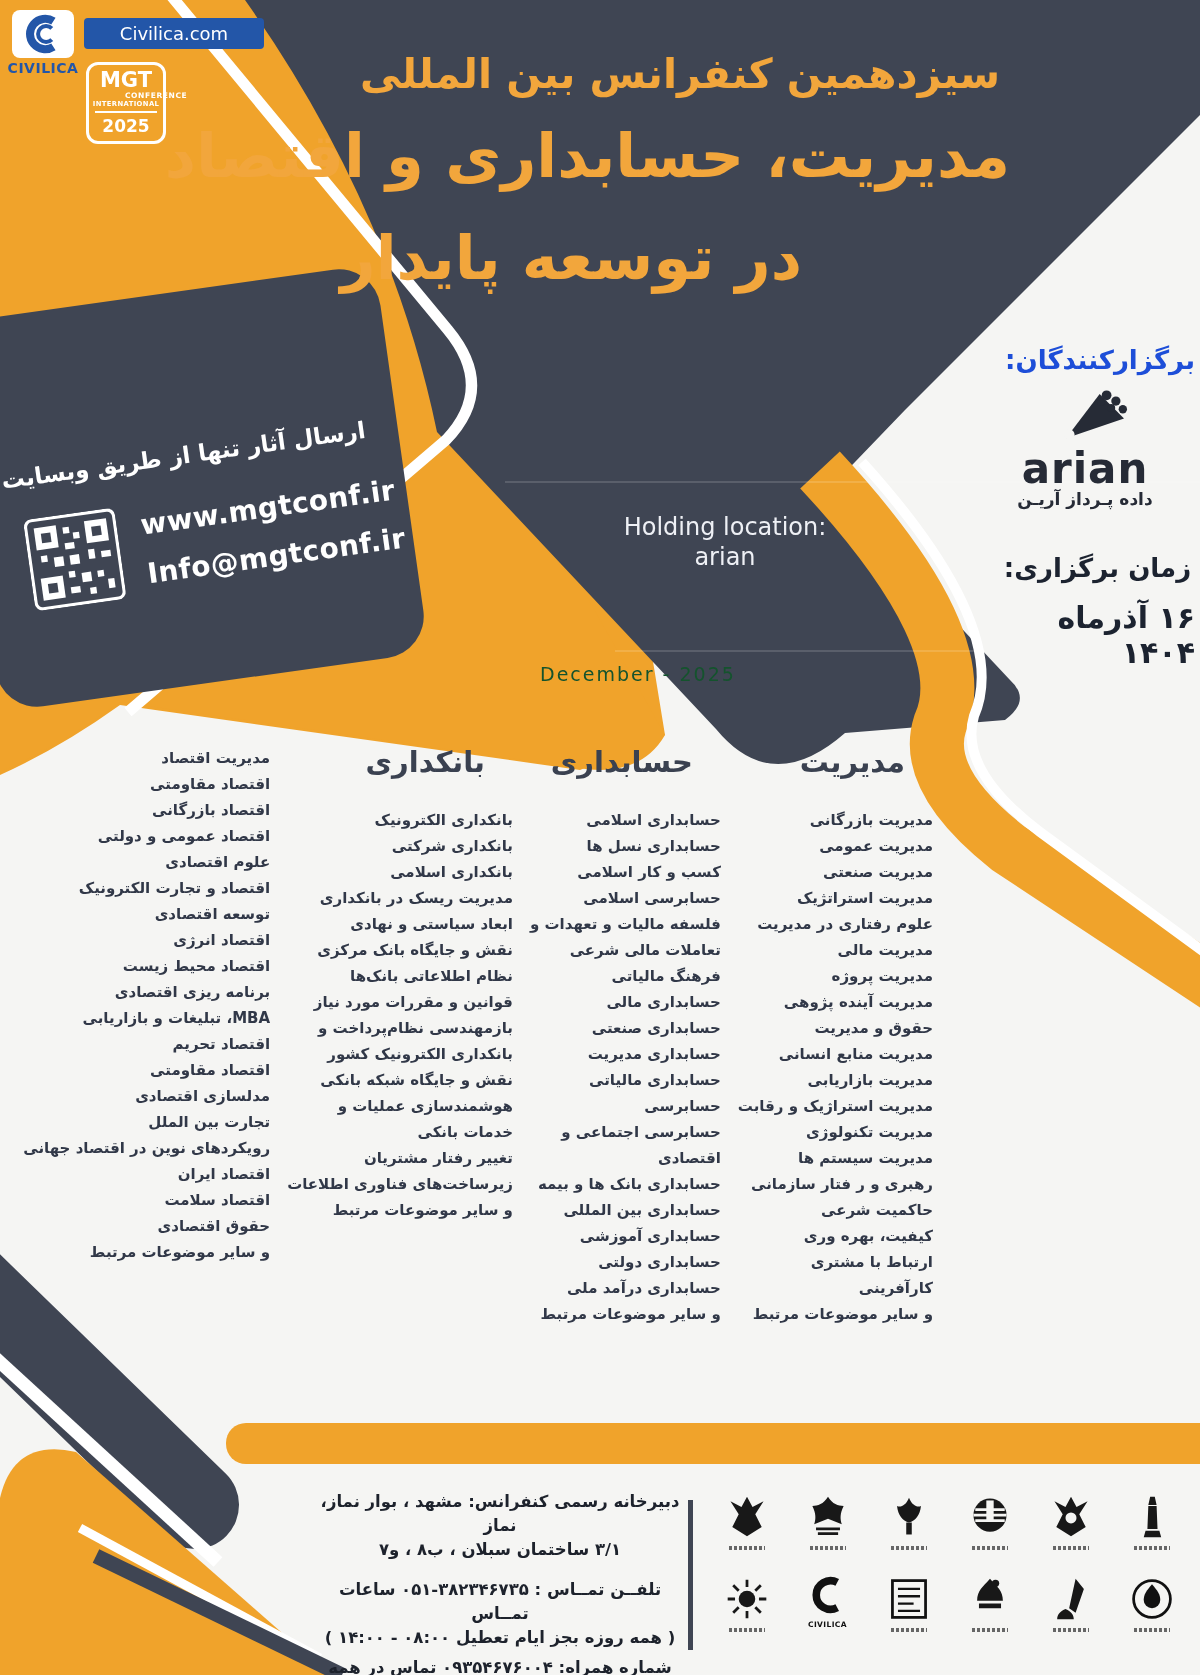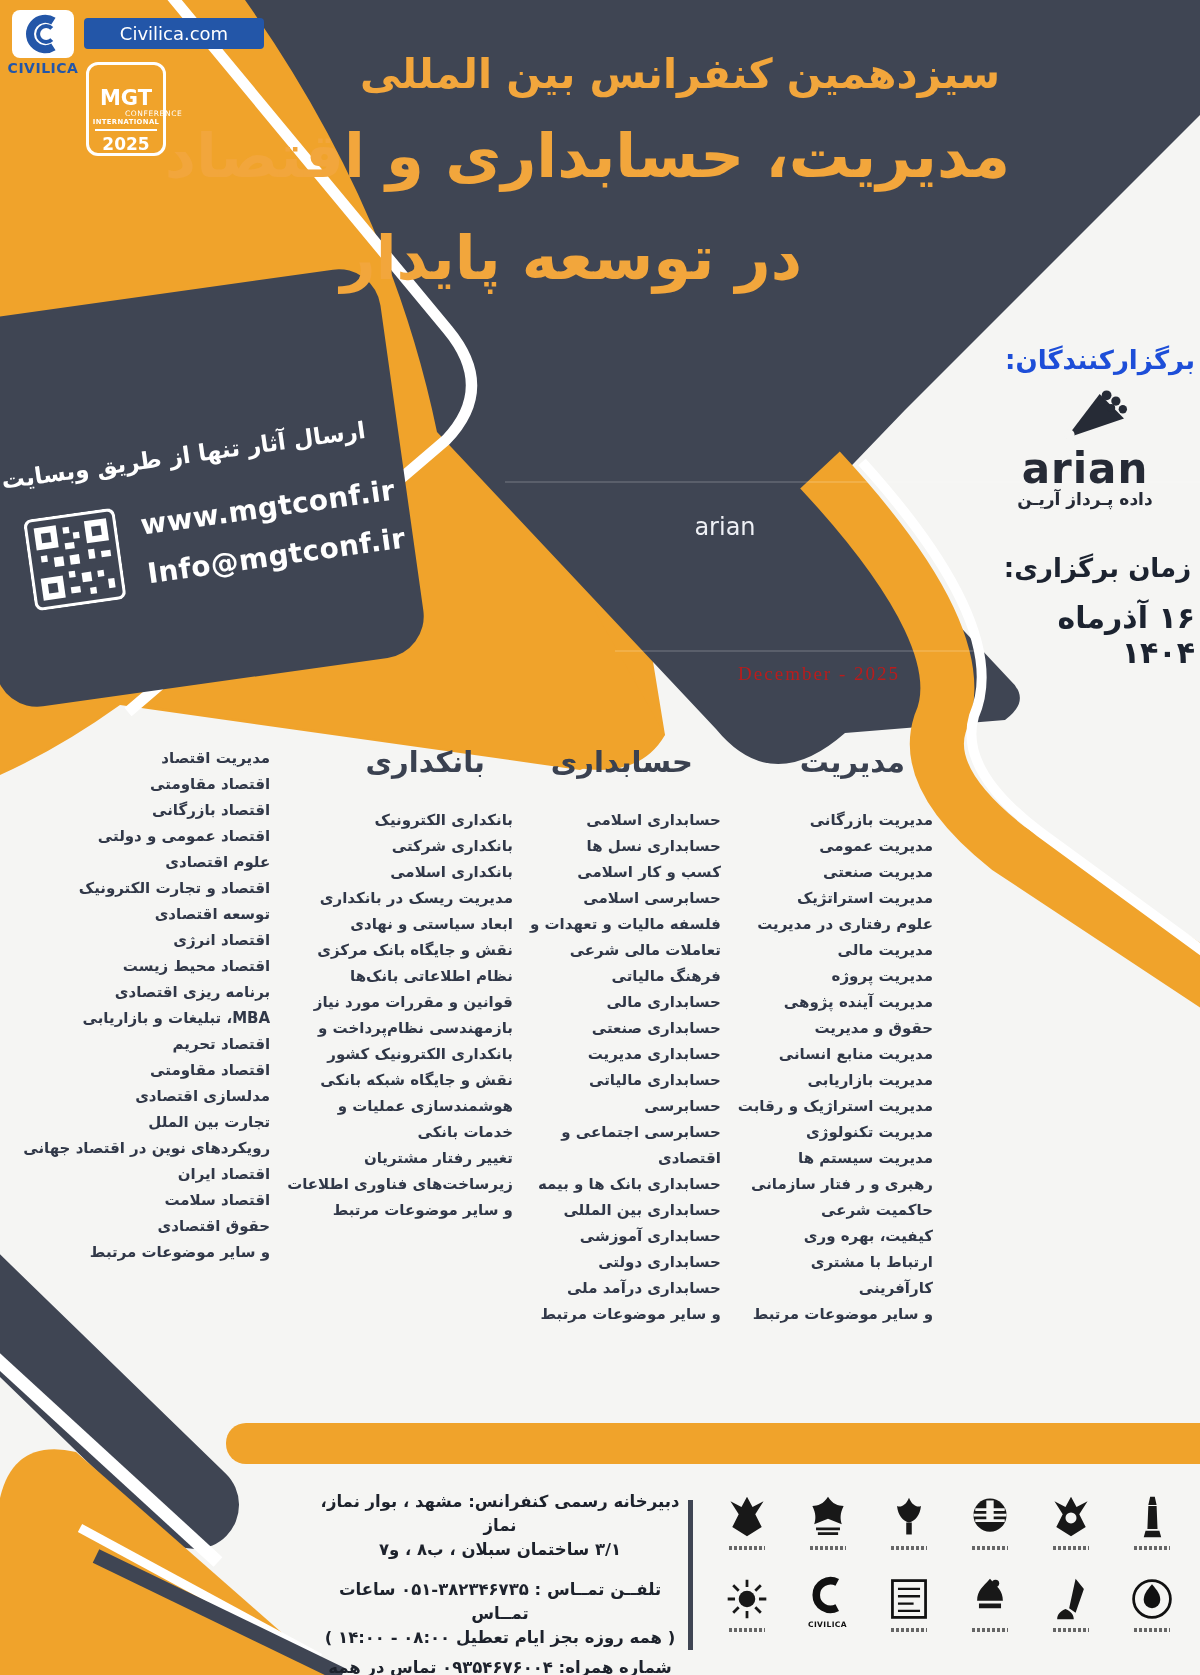--- a/index.html
+++ b/index.html
@@ -13,43 +13,43 @@
   svg.bg{position:absolute;left:0;top:0;z-index:0;}
 
   
   .civ-box{left:12px;top:10px;width:62px;height:48px;background:#fff;border-radius:8px;
     display:flex;align-items:center;justify-content:center;z-index:5;}
   .civ-name{left:4px;top:60px;width:78px;text-align:center;color:#2356a8;font-weight:bold;
     font-size:14px;letter-spacing:.5px;z-index:5;}
   .civ-bar{left:84px;top:18px;width:180px;height:31px;background:#2356a8;color:#fff;
     font-weight:normal;font-size:18px;display:flex;align-items:center;justify-content:center;
     border-radius:4px;z-index:5;}
-  .mgt-badge{left:86px;top:62px;width:80px;height:94px;border:3px solid #fff;border-radius:12px;
-    color:#fff;text-align:center;padding-top:22px;z-index:5;}
+  .mgt-badge{left:86px;top:62px;width:80px;height:82px;border:3px solid #fff;border-radius:12px;
+    color:#fff;text-align:center;padding-top:4px;z-index:5;}
   .mgt-l1{font-size:21px;font-weight:800;line-height:22px;}
-  .mgt-l2{font-size:7.5px;font-weight:normal;letter-spacing:.6px;margin-left:36px;}
+  .mgt-l2{font-size:7.5px;font-weight:bold;letter-spacing:.6px;margin-left:36px;}
   .mgt-l3{font-size:6.8px;font-weight:bold;letter-spacing:.4px;}
   .mgt-hr{height:2px;background:#fff;margin:3px 6px;}
   .mgt-yr{font-size:17px;font-weight:800;}
 
   
   .t1,.t2,.t3{color:#f2a63c;font-weight:800;z-index:4;white-space:nowrap;}
   .t1{right:200px;top:50px;font-size:41px;}
   .t2{right:190px;top:120px;font-size:61px;}
   .t3{right:398px;top:222px;font-size:61px;text-align:center;}
 
   
   .en-sub{left:462px;top:360px;color:#e3e6ee;font-size:21.5px;line-height:34px;
     letter-spacing:.6px;z-index:4;}
   .hr1{left:505px;top:481px;width:695px;height:2px;background:rgba(255,255,255,.14);z-index:4;}
   .holding{left:515px;top:512px;width:420px;text-align:center;color:#eef0f5;
     font-size:24px;line-height:30px;z-index:4;}
   .hr2{left:615px;top:650px;width:370px;height:2px;background:rgba(255,255,255,.14);z-index:4;}
-  .dec{left:540px;top:663px;width:360px;text-align:right;color:#b91c1c;font-size:19px;
-    letter-spacing:2px;z-index:4;font-family:Liberation Serif, serif;}
+  .dec{left:540px;top:663px;width:360px;text-align:left;color:#14532d;font-size:19px;
+    letter-spacing:2px;z-index:4;}
 
   
   .qr-panel{left:-28px;top:292px;width:432px;height:392px;background:#3f4553;border-radius:42px;
     transform:rotate(-8deg);z-index:3;}
   .qr-note{position:absolute;top:150px;left:0;width:100%;text-align:center;color:#fff;
     font-weight:800;font-size:23px;}
   .qr-row{position:absolute;top:205px;left:48px;display:flex;gap:24px;align-items:center;}
   .links{display:flex;flex-direction:column;gap:16px;}
   .links div{color:#fff;font-weight:800;font-size:28px;letter-spacing:.5px;}
 
@@ -134,20 +134,21 @@
     <div class="mgt-yr">2025</div>
   </div>
 
   <div class="abs t1" dir="rtl">سیزدهمین کنفرانس بین المللی</div>
   <div class="abs t2" dir="rtl">مدیریت، حسابداری و اقتصاد</div>
   <div class="abs t3" dir="rtl">در توسعه پایدار</div>
 
   <div class="abs hr1"></div>
 
   <div class="abs holding">
+    <div>Holding location:</div>
     <div>arian</div>
   </div>
   <div class="abs hr2"></div>
   <div class="abs dec">December  -  2025</div>
 
   <div class="abs qr-panel">
     <div class="qr-note" dir="rtl">ارسال آثار تنها از طریق وبسایت</div>
     <div class="qr-row">
       <svg width="92" height="92" viewBox="0 0 29 29">
         <rect x="0.5" y="0.5" width="28" height="28" rx="2" fill="none" stroke="#fff" stroke-width="1"></rect>

